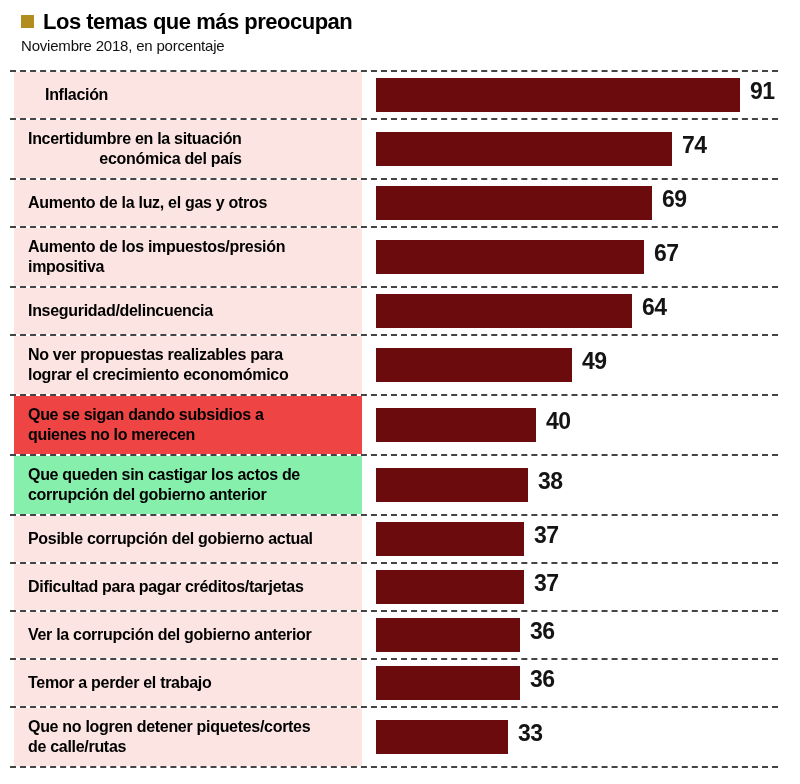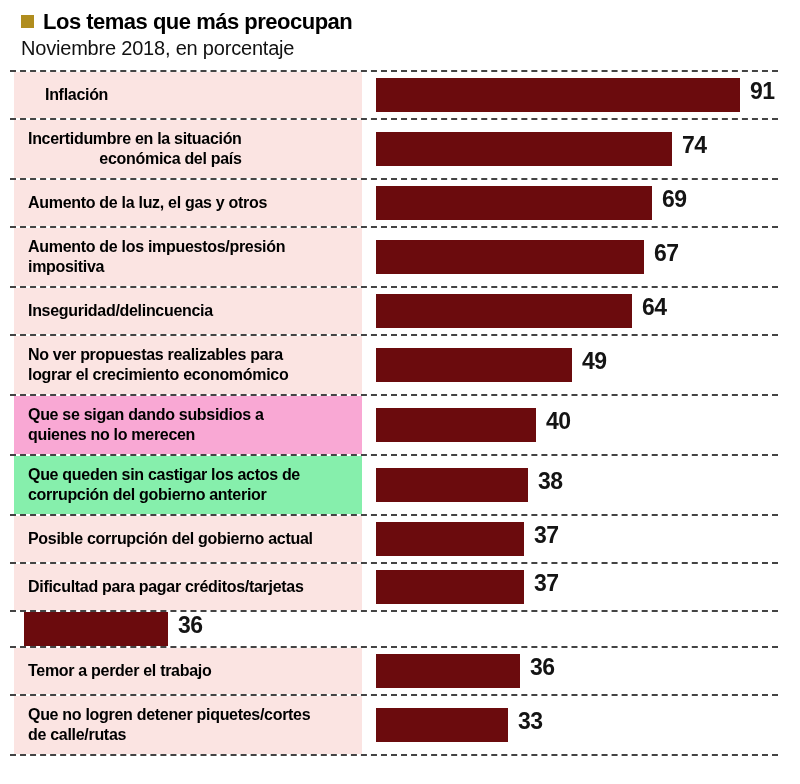--- a/index.html
+++ b/index.html
@@ -36,21 +36,21 @@
   }
   .title {
     font-size: 22px;
     font-weight: 700;
     letter-spacing: -0.5px;
     color: #000;
     line-height: 1.05;
   }
   .subtitle {
     margin-top: 4px;
-    font-size: 20px;
+    font-size: 15px;
     font-weight: 400;
     letter-spacing: -0.2px;
     color: #111;
   }
   
   .chart {
     margin: 0 22px 0 10px;           
     border-bottom: 2px dashed #444;
   }
   .row {
@@ -145,21 +145,21 @@
       </div>
       <div class="row">
         <div class="label" style="background: rgb(251, 228, 226);">No ver propuestas realizables para
 lograr el crecimiento economómico</div>
         <div class="track">
           <div class="bar" style="background: rgb(107, 11, 13); width: 196px;"></div>
           <div class="value">49</div>
         </div>
       </div>
       <div class="row">
-        <div class="label" style="background: #f9a8d4;">Que se sigan dando subsidios a
+        <div class="label" style="background: #ef4444;">Que se sigan dando subsidios a
 quienes no lo merecen</div>
         <div class="track">
           <div class="bar" style="background: rgb(107, 11, 13); width: 160px;"></div>
           <div class="value">40</div>
         </div>
       </div>
       <div class="row">
         <div class="label" style="background: #86efac;">Que queden sin castigar los actos de
 corrupción del gobierno anterior</div>
         <div class="track">
@@ -175,20 +175,21 @@
         </div>
       </div>
       <div class="row">
         <div class="label" style="background: rgb(251, 228, 226);">Dificultad para pagar créditos/tarjetas</div>
         <div class="track">
           <div class="bar" style="background: rgb(107, 11, 13); width: 148px;"></div>
           <div class="value">37</div>
         </div>
       </div>
       <div class="row">
+        <div class="label" style="background: rgb(251, 228, 226);">Ver la corrupción del gobierno anterior</div>
         <div class="track">
           <div class="bar" style="background: rgb(107, 11, 13); width: 144px;"></div>
           <div class="value">36</div>
         </div>
       </div>
       <div class="row">
         <div class="label" style="background: rgb(251, 228, 226);">Temor a perder el trabajo</div>
         <div class="track">
           <div class="bar" style="background: rgb(107, 11, 13); width: 144px;"></div>
           <div class="value">36</div>

